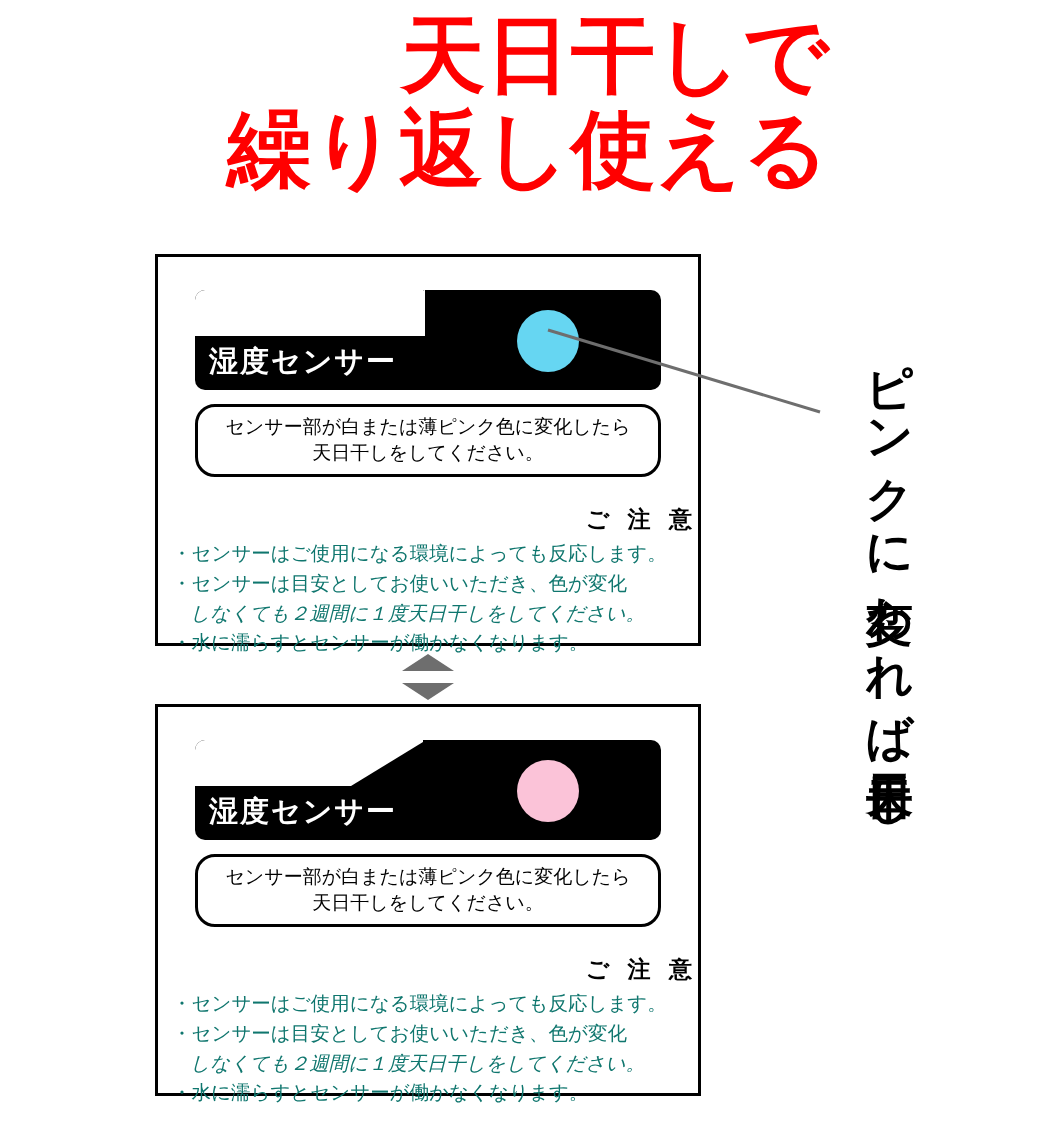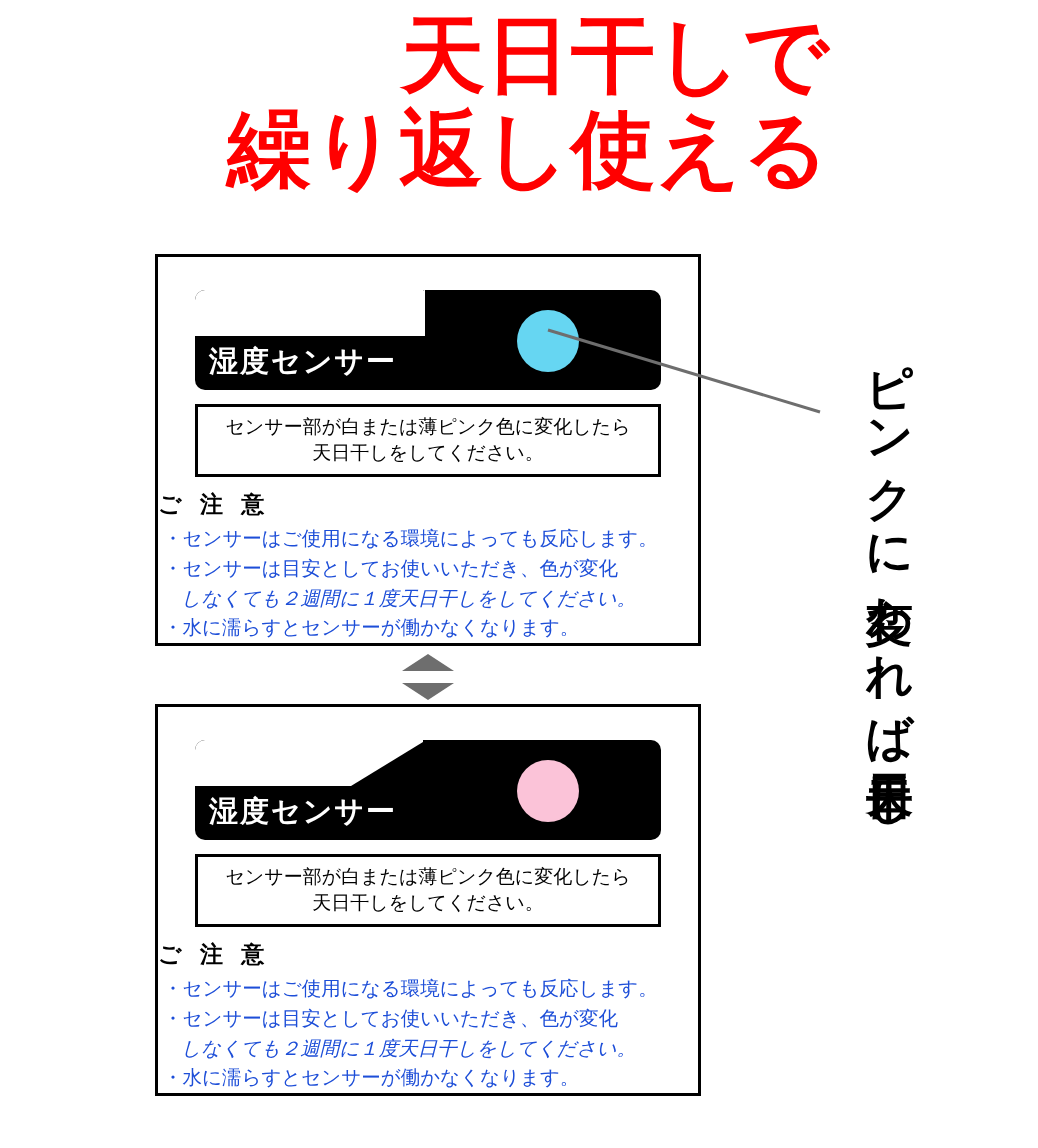--- a/index.html
+++ b/index.html
@@ -86,43 +86,43 @@
     width: 62px;
     height: 62px;
     border-radius: 50%;
   }
   .dot-blue { background: #66d6f2; }
   .dot-pink { background: #fbc3d8; }
 
   .note-box {
     margin: 14px 37px 0 37px;
     border: 3px solid #000000;
-    border-radius: 0;
+    border-radius: 20px;
     padding: 7px 4px 9px 4px;
     text-align: center;
     font-size: 19px;
     line-height: 1.35;
     color: #000000;
     white-space: pre-line;
   }
 
   .caution-title {
-    margin-top: 12px;
-    text-align: left;
+    margin-top: 27px;
+    text-align: right;
     font-size: 23px;
     font-weight: bold;
     letter-spacing: 6px;
     color: #000000;
   }
 
   .caution-list {
-    margin: 4px 12px 0 5px;
+    margin: 4px 12px 0 14px;
     font-size: 19.5px;
     line-height: 1.52;
-    color: #1d4ed8;
+    color: #0f766e;
   }
   .caution-list .li { display: block; text-indent: 0; }
   .caution-list .cont { display: block; padding-left: 18px; font-style: italic; }
 
   
   #double-arrow {
     position: absolute;
     left: 396px;
     top: 654px;
     width: 64px;

